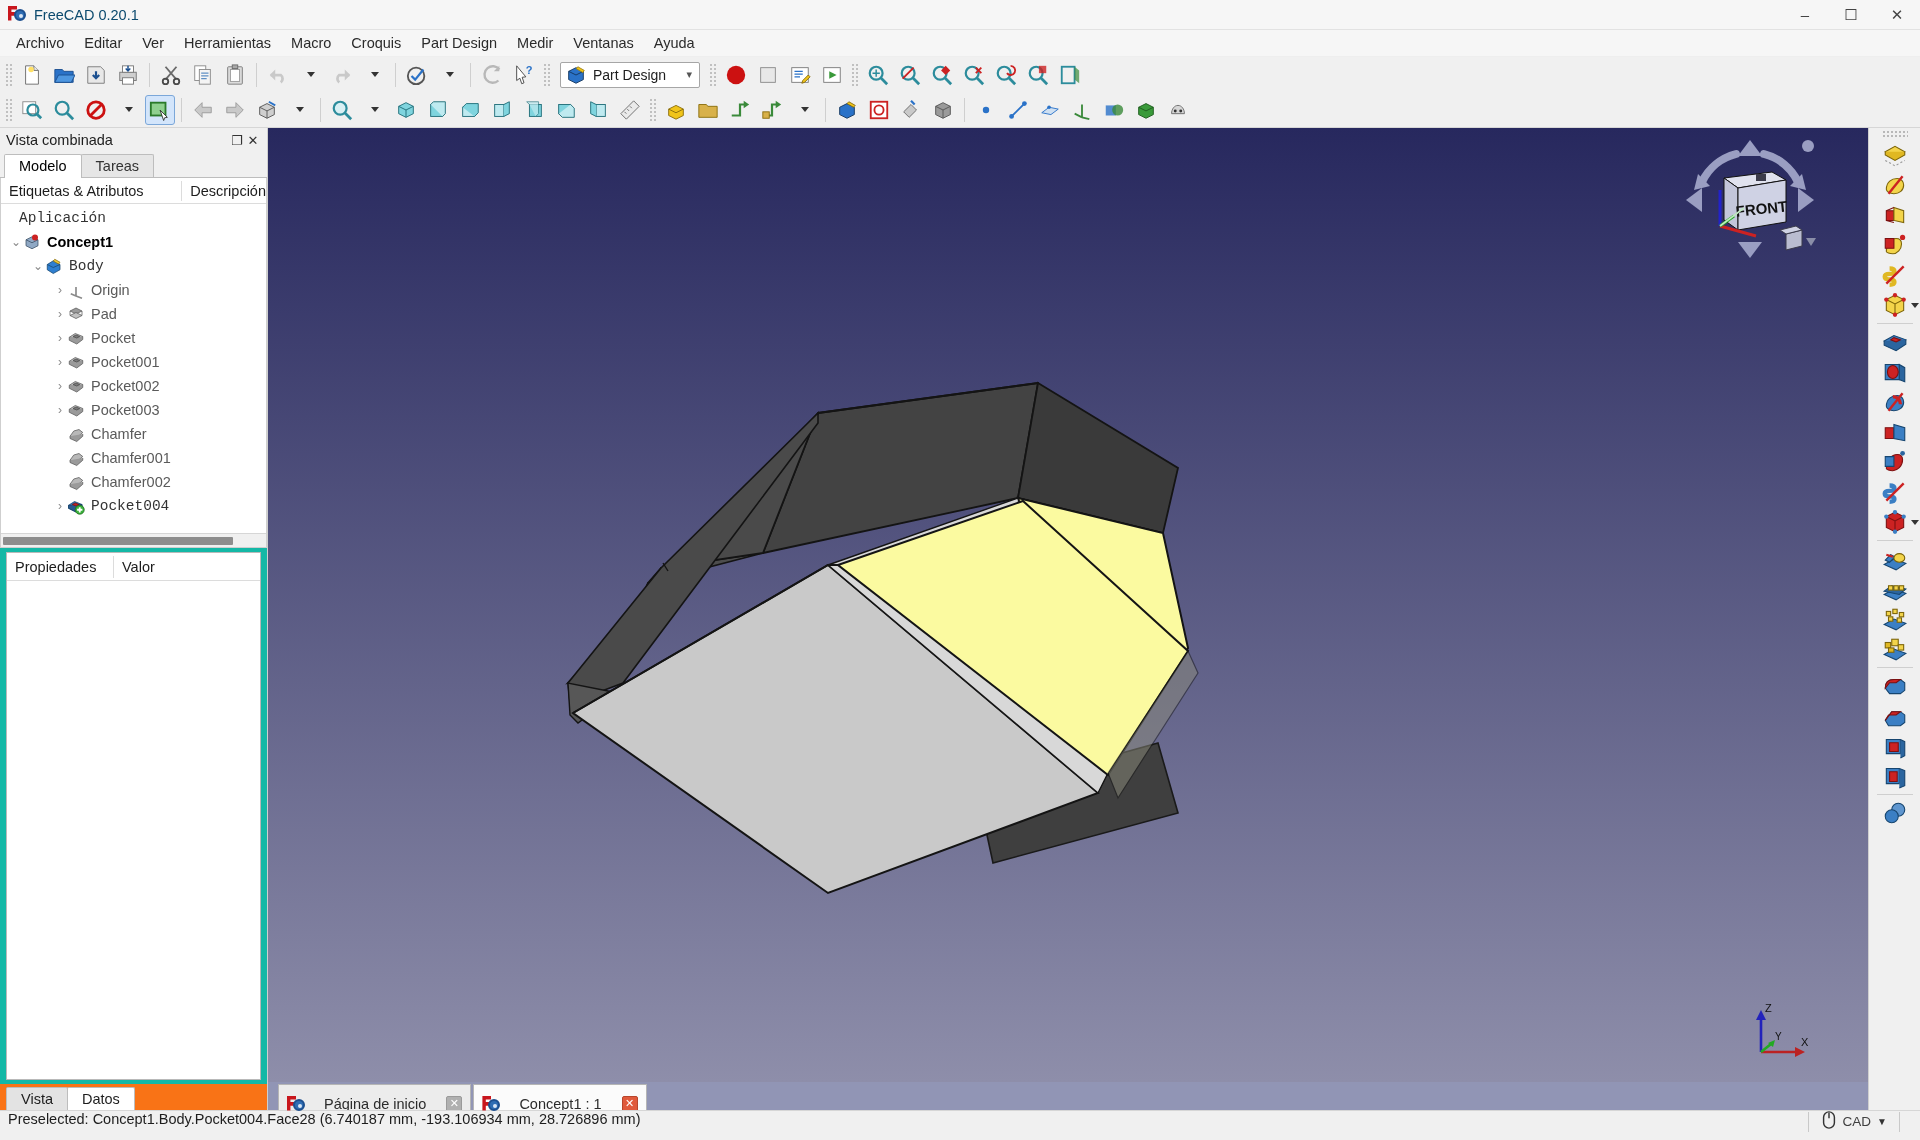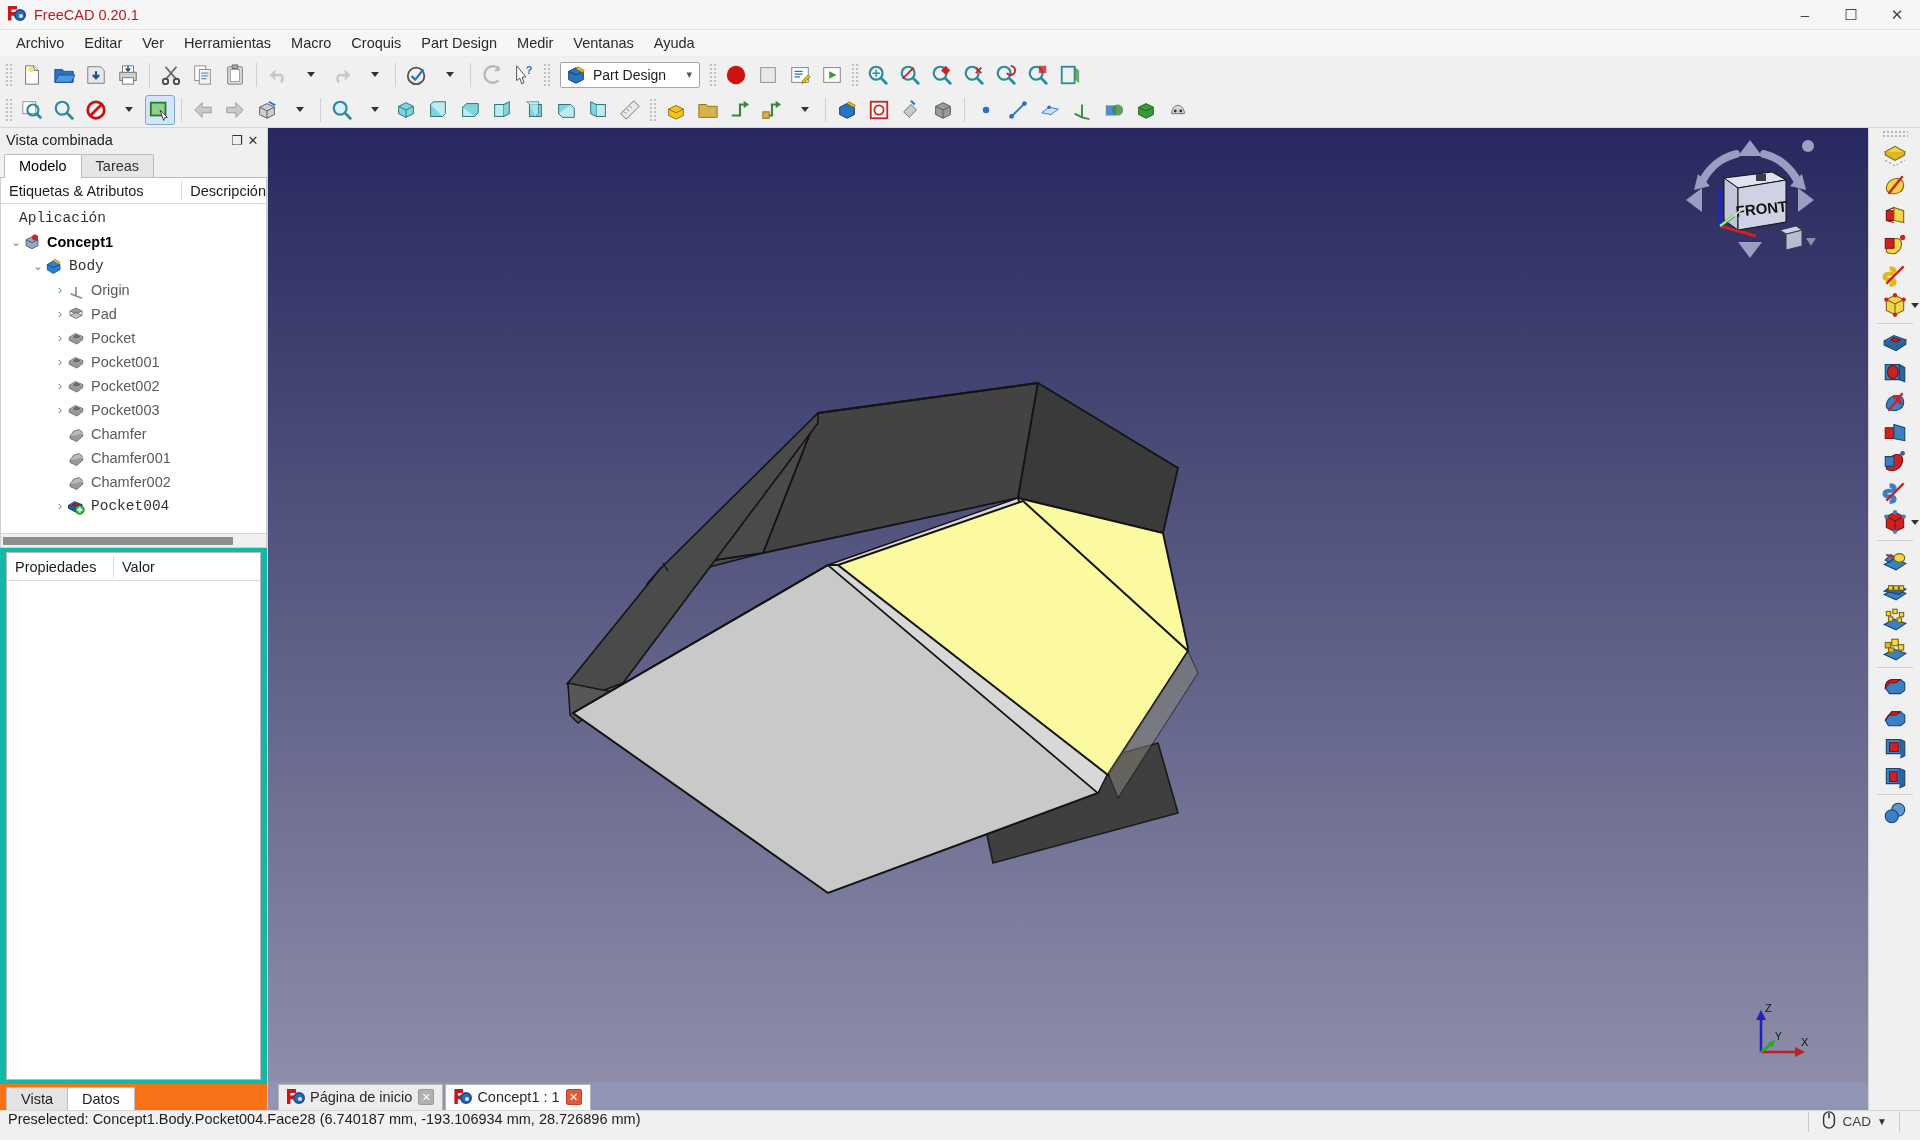--- a/index.html
+++ b/index.html
@@ -12,21 +12,21 @@
   }
   .app { width:1920px; height:1140px; display:flex; flex-direction:column; background:#f0f0f0; }
 
   
   .titlebar {
     height:30px; display:flex; align-items:center;
     background:#f6f6f6; border-bottom:1px solid #e2e2e2;
     padding-left:8px; flex:0 0 30px;
   }
   .tb-icon { width:18px; height:18px; position:relative; margin-right:8px; }
-  .tb-title { font-size:14.5px; color:#b91c1c; }
+  .tb-title { font-size:14.5px; color:#0c4a6e; }
   .tb-spacer { flex:1; }
   .winbtn { width:46px; height:30px; display:flex; align-items:center; justify-content:center;
             color:#444; font-size:15px; }
 
   
   .fc-logo { position:relative; width:18px; height:17px; display:inline-block; }
   .fc-logo .f {
     position:absolute; left:0; top:0; width:9px; height:15px; background:#c8161d;
     clip-path: polygon(0 0,100% 0,100% 26%,38% 26%,38% 44%,88% 44%,88% 68%,38% 68%,38% 100%,0 100%);
   }
@@ -123,21 +123,21 @@
   
   .navcube { position:absolute; right:48px; top:6px; width:140px; height:130px; }
 
   
   .axisgizmo { position:absolute; right:55px; bottom:22px; width:60px; height:60px; }
 
   
   .model { position:absolute; left:150px; top:125px; width:800px; height:660px; }
 
   .mdi-tabbar { height:28px; background:#9195b5; display:flex; align-items:flex-end; padding-left:10px; }
-  .mtab { height:26px; display:flex; align-items:flex-start; padding:4px 8px 0 8px; gap:6px;
+  .mtab { height:26px; display:flex; align-items:center; padding:12px 8px 0 8px; gap:20px;
           background:#ececec; border:1px solid #b5b5b5; border-bottom:none; font-size:14.5px;
           margin-right:2px; color:#2b2b2b; }
   .mtab.sel { background:#fbfbfb; }
   .mtab .x { width:16px; height:16px; display:flex; align-items:center; justify-content:center;
              font-size:11px; color:#fff; background:#b0b0b0; border:1px solid #9a9a9a; border-radius:2px; }
   .mtab.sel .x { background:#e05a3c; border-color:#b8452c; }
 
   
   .rdock { width:52px; flex:0 0 52px; background:#f0f0f0; border-left:1px solid #cfcfcf;
            display:flex; flex-direction:column; align-items:center; padding-top:2px; }

